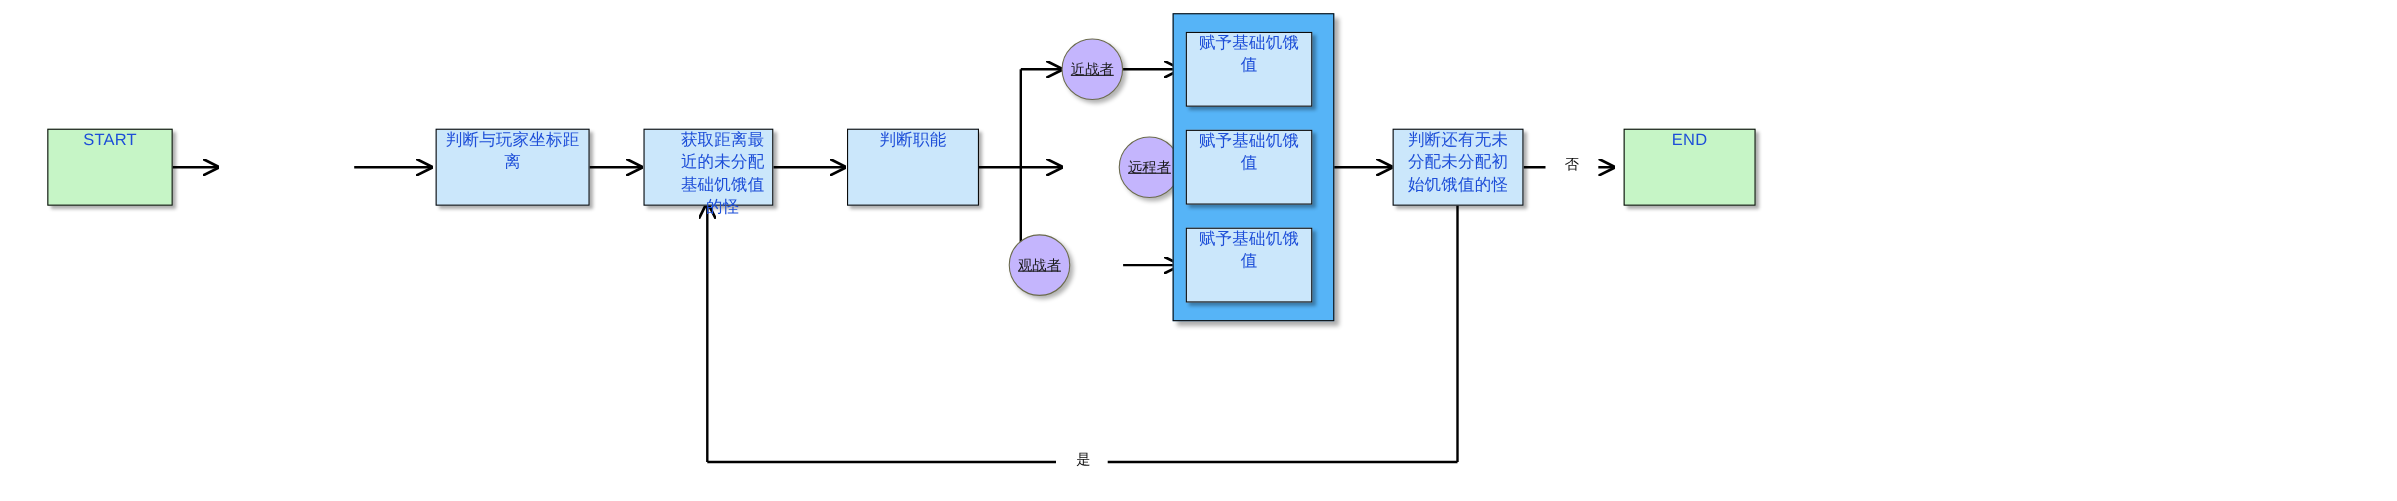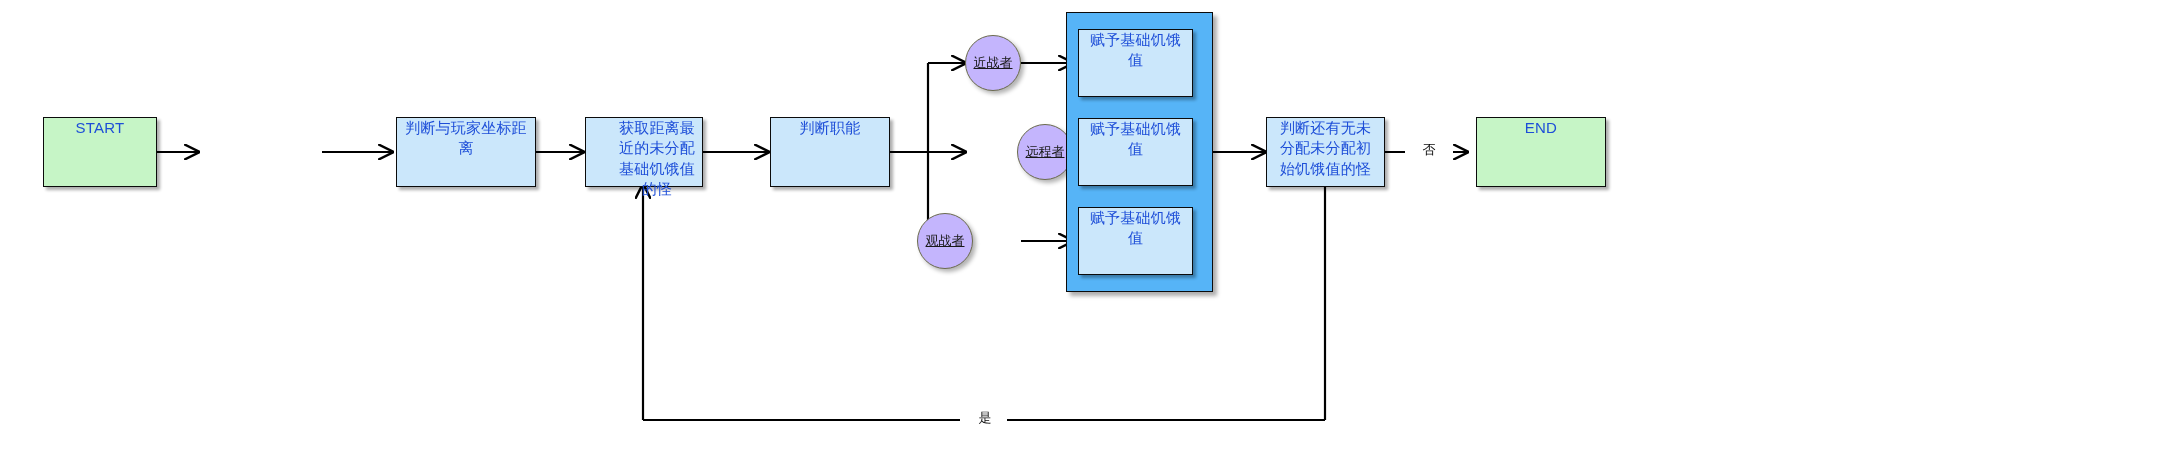--- a/index.html
+++ b/index.html
@@ -179,21 +179,21 @@
   </div>
 
   <div class="node node-blue" style="left:1266px; top:117px; width:119px; height:70px;">
     <span>判断还有无未分配未分配初始饥饿值的怪</span>
   </div>
 
   <div class="edge-label" style="left:1405px; top:141px; width:40px;">
     <span>否</span>
   </div>
 
-  <div class="node node-green" style="left:1447px; top:117px; width:130px; height:70px;">
+  <div class="node node-green" style="left:1447px; top:117px; width:120px; height:70px;">
     <span>END</span>
   </div>
 
   <div class="edge-label" style="left:963px; top:409px; width:36px;">
     <span>是</span>
   </div>
 
 </div>
 
 </body></html>

